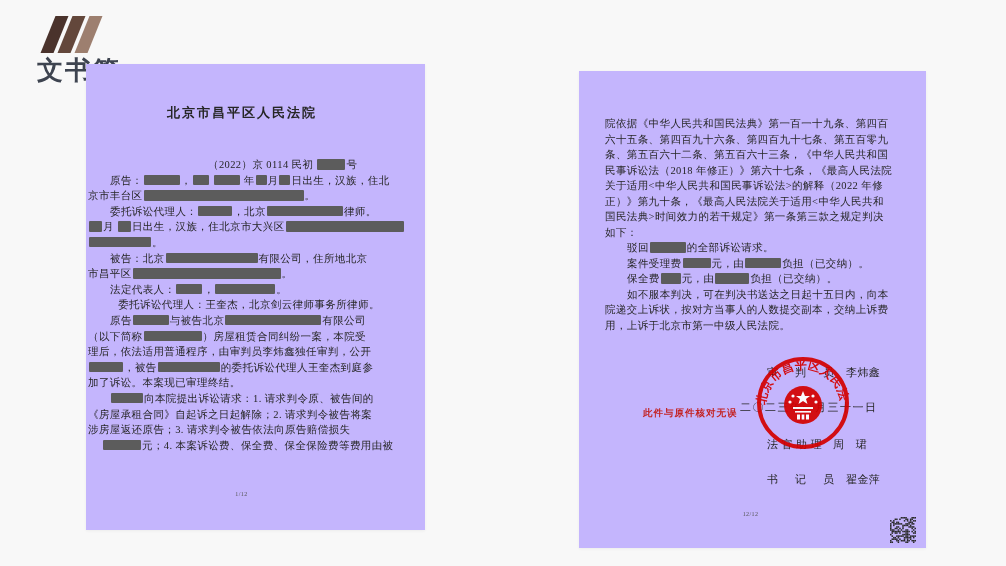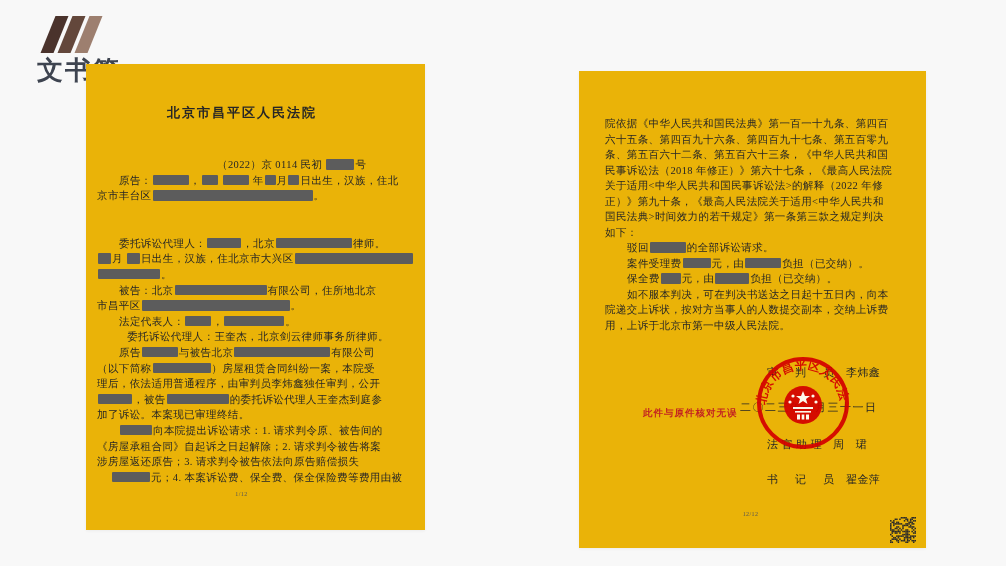--- a/index.html
+++ b/index.html
@@ -9,30 +9,30 @@
     font-family:"Liberation Sans", sans-serif;
     position:relative;overflow:hidden;
   }
   .slide{position:absolute;inset:0;}
   
   .hdr{position:absolute;left:37px;top:16px;display:flex;align-items:center;flex-direction:column;}
   .stripes{display:flex;gap:4px;margin-right:16px;}
   .stripe{width:13px;height:37px;transform:skewX(-22deg);}
   .hdr-title{font-size:26px;font-weight:bold;color:#3e4450;letter-spacing:2px;}
   
-  .page{position:absolute;background:#eab308;box-shadow:0 1px 3px rgba(0,0,0,.05);}
+  .page{position:absolute;background:#c4b5fd;box-shadow:0 1px 3px rgba(0,0,0,.05);}
   .page-left{left:86px;top:64px;width:339px;height:466px;}
   .page-right{left:579px;top:71px;width:347px;height:477px;}
   .doc-text{
     font-family:"Liberation Serif","DejaVu Serif",serif;
     color:#262626;font-size:10.5px;letter-spacing:0.4px;
   }
   .titles{position:absolute;left:11px;top:40px;width:290px;text-align:center;}
   .titles div{height:18px;font-size:13px;font-weight:bold;letter-spacing:2px;}
-  .body-left{position:absolute;left:11px;top:93px;width:300px;}
+  .body-left{position:absolute;left:2px;top:93px;width:300px;}
   .page-left .doc-line{height:15.6px;line-height:15.6px;white-space:nowrap;}
   .body-right{position:absolute;left:26px;top:45px;width:300px;}
   .page-right .doc-line{height:15.5px;line-height:15.5px;white-space:nowrap;}
   .redact{display:inline-block;background:#5c5c5c;height:10.5px;vertical-align:-1.5px;margin:0 1px;border-radius:1px;}
   .pgno{position:absolute;width:100%;text-align:center;font-size:6px;color:#555;
         font-family:"Liberation Serif","DejaVu Serif",serif;}
   .pgno-left{top:427px;left:-14px;}
   .pgno-right{top:440px;left:-2px;}
   
   .sig-row{position:absolute;white-space:nowrap;font-size:11px;color:#262626;
@@ -64,21 +64,21 @@
   </div>
 
   <div class="page page-left doc-text">
     <div class="titles">
       <div>北京市昌平区人民法院</div>
     </div>
     <div class="body-left" id="left-body">
         <div class="doc-line" style="padding-left: 120px;"><span>（2022）京 0114 民初 </span><span class="redact" style="width: 28px;"></span><span>号</span></div>
         <div class="doc-line" style="padding-left: 22px;"><span>原告：</span><span class="redact" style="width: 36px;"></span><span>，</span><span class="redact" style="width: 16px;"></span><span> </span><span class="redact" style="width: 26px;"></span><span> 年</span><span class="redact" style="width: 11px;"></span><span>月</span><span class="redact" style="width: 11px;"></span><span>日出生，汉族，住北</span></div>
         <div class="doc-line"><span>京市丰台区</span><span class="redact" style="width: 160px;"></span><span>。</span></div>
-        <div class="doc-line" style="padding-left: 22px; margin-top: 32px;"><span>委托诉讼代理人：</span><span class="redact" style="width: 34px;"></span><span>，北京</span><span class="redact" style="width: 76px;"></span><span>律师。</span></div>
+        <div class="doc-line" style="padding-left: 22px;"><span>委托诉讼代理人：</span><span class="redact" style="width: 34px;"></span><span>，北京</span><span class="redact" style="width: 76px;"></span><span>律师。</span></div>
         <div class="doc-line"><span class="redact" style="width: 13px;"></span><span>月 </span><span class="redact" style="width: 13px;"></span><span>日出生，汉族，住北京市大兴区</span><span class="redact" style="width: 118px;"></span></div>
         <div class="doc-line"><span class="redact" style="width: 62px;"></span><span>。</span></div>
         <div class="doc-line" style="padding-left: 22px;"><span>被告：北京</span><span class="redact" style="width: 92px;"></span><span>有限公司，住所地北京</span></div>
         <div class="doc-line"><span>市昌平区</span><span class="redact" style="width: 148px;"></span><span>。</span></div>
         <div class="doc-line" style="padding-left: 22px;"><span>法定代表人：</span><span class="redact" style="width: 26px;"></span><span>，</span><span class="redact" style="width: 60px;"></span><span>。</span></div>
         <div class="doc-line" style="padding-left: 22px; text-align: center;"><span>委托诉讼代理人：王奎杰，北京剑云律师事务所律师。</span></div>
         <div class="doc-line" style="padding-left: 22px;"><span>原告</span><span class="redact" style="width: 36px;"></span><span>与被告北京</span><span class="redact" style="width: 96px;"></span><span>有限公司</span></div>
         <div class="doc-line"><span>（以下简称</span><span class="redact" style="width: 58px;"></span><span>）房屋租赁合同纠纷一案，本院受</span></div>
         <div class="doc-line"><span>理后，依法适用普通程序，由审判员李炜鑫独任审判，公开</span></div>
         <div class="doc-line"><span class="redact" style="width: 34px;"></span><span>，被告</span><span class="redact" style="width: 62px;"></span><span>的委托诉讼代理人王奎杰到庭参</span></div>

